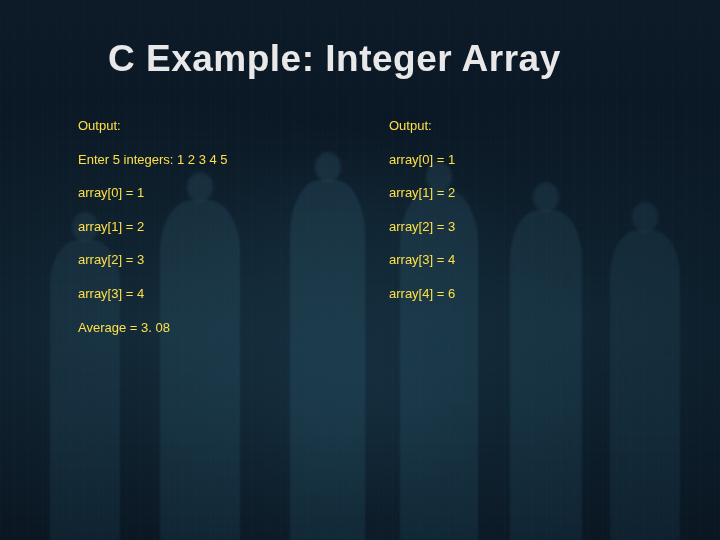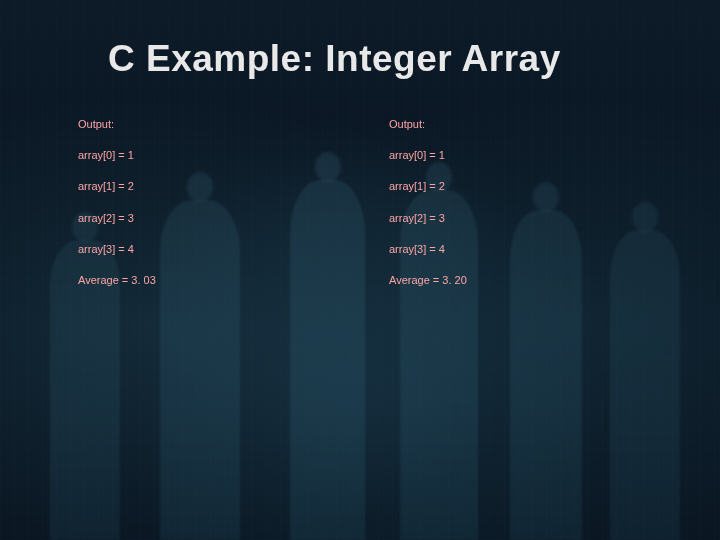--- a/index.html
+++ b/index.html
@@ -79,22 +79,22 @@
     display: flex;
     gap: 0;
     padding-left: 18px;
   }
   .col {
     flex: 1;
     min-width: 0;
   }
   .col:first-child { padding-right: 40px; }
   .line {
-    color: #fca5a5;
-    font-size: 11px;
+    color: #fde047;
+    font-size: 13px;
     line-height: 1.2;
     margin-bottom: 18px;
     white-space: nowrap;
   }
 </style>
 </head>
 <body>
 
 <div class="texture"></div>
 <div class="figure f1"></div>
@@ -104,30 +104,31 @@
 <div class="figure f5"></div>
 <div class="figure f6"></div>
 
 <div class="slide">
   <h1 class="title">C Example: Integer Array</h1>
 
   <div class="columns">
 
     <div class="col">
       <div class="line">Output:</div>
+      <div class="line">Enter 5 integers:  1 2 3 4 5</div>
       <div class="line">array[0] = 1</div>
       <div class="line">array[1] = 2</div>
       <div class="line">array[2] = 3</div>
       <div class="line">array[3] = 4</div>
-      <div class="line">Average = 3. 03</div>
+      <div class="line">Average = 3. 08</div>
     </div>
 
     <div class="col">
       <div class="line">Output:</div>
       <div class="line">array[0] = 1</div>
       <div class="line">array[1] = 2</div>
       <div class="line">array[2] = 3</div>
       <div class="line">array[3] = 4</div>
-      <div class="line">Average = 3. 20</div>
+      <div class="line">array[4] = 6</div>
     </div>
 
   </div>
 </div>
 
 </body></html>

